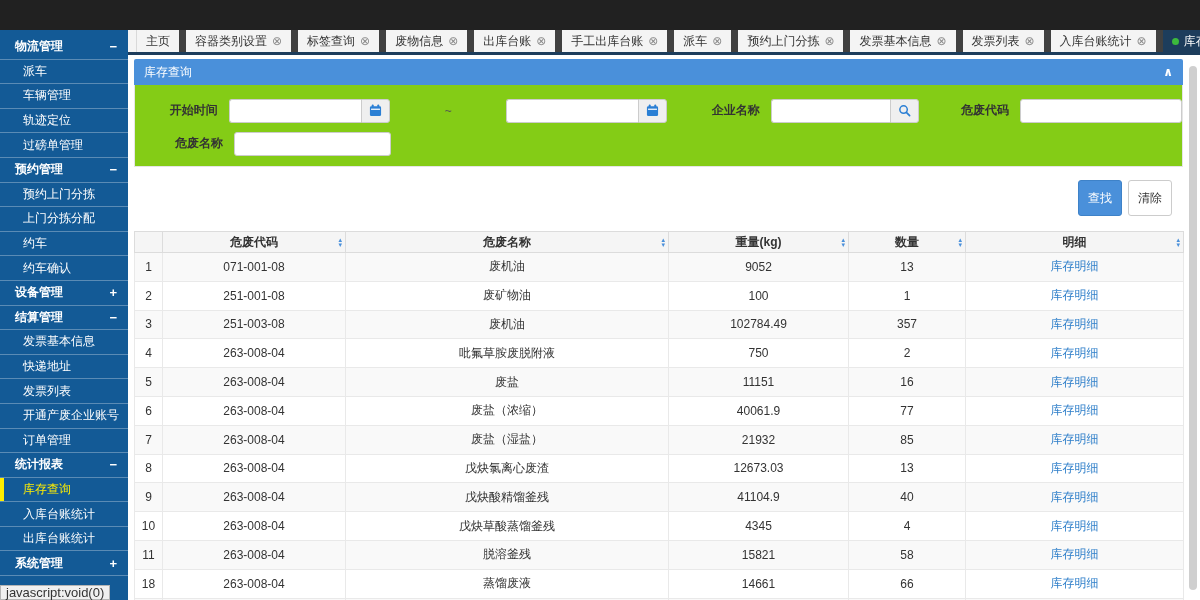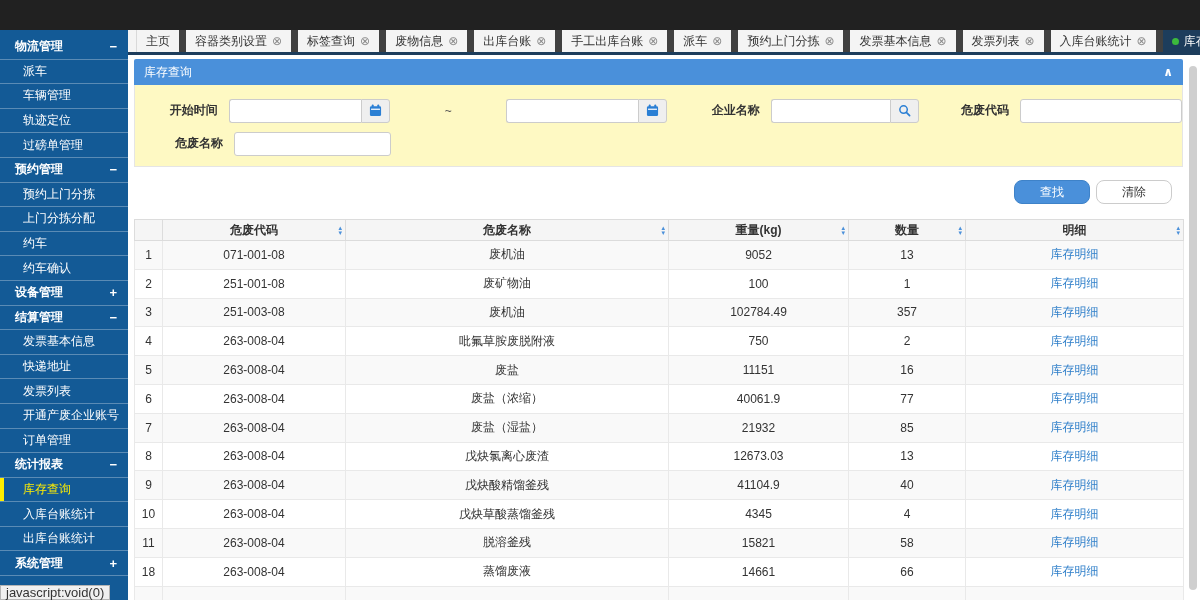--- a/index.html
+++ b/index.html
@@ -34,36 +34,36 @@
   .close{font-size:12px;color:#8a8a8a;line-height:1}
   .close::before{content:"⊗"}
   .tab.active .close{color:#e8e8e8}
   .dot{width:7px;height:7px;border-radius:50%;background:var(--green)}
 
   .panel{margin:4px 17px 0 6px}
   .panel-header{height:26px;background:var(--accent);color:#fff;display:flex;align-items:center;
                 justify-content:space-between;padding:0 10px;border-radius:2px 2px 0 0}
   .collapse{font-weight:bold;font-size:12px;cursor:pointer}
   .collapse::before{content:"∧"}
-  .panel-body{background:#fef9c3;border:1px solid #e5e5e5;border-top:none;padding:9px 0 6px}
+  .panel-body{background:#84cc16;border:1px solid #e5e5e5;border-top:none;padding:9px 0 6px}
   .form-row{display:flex;align-items:center;height:33px}
   .f-label{font-weight:bold;text-align:right;padding-right:11px}
   .lab1{width:99px}.lab2{width:109px}.lab3{width:107px}
   .tilde{width:124px;text-align:center;color:#555}
   .ig{display:flex;height:24px}
   .ig input,.solo{border:1px solid #ccc;height:24px;padding:0 6px;font-size:12px;outline:none;background:#fff}
   .ig input{border-radius:3px 0 0 3px;border-right:none}
   .in-cal{width:132px}.in-co{width:119px}
   .solo{border-radius:3px}
   .in-code{width:162px}.in-name{width:157px}
   .ig-btn{width:29px;background:#efefef;border:1px solid #ccc;border-radius:0 3px 3px 0;
           display:flex;align-items:center;justify-content:center;cursor:pointer;padding:0}
 
   .actions{display:flex;justify-content:flex-end;gap:6px;margin:13px 17px 0 6px;padding-right:11px}
-  .btn{height:24px;padding:0 25px;font-size:12px;border-radius:8px;cursor:pointer}
+  .btn{height:36px;padding:0 9px;font-size:12px;border-radius:3px;cursor:pointer}
   .btn-primary{background:var(--accent);color:#fff;border:1px solid #3e82c8}
   .btn-default{background:#fff;color:#333;border:1px solid #ccc}
 
   .table-wrap{margin:15px 17px 0 6px}
   table{border-collapse:collapse;width:1049px;table-layout:fixed}
   th{background:#f5f5f5;border:1px solid #dcdcdc;height:21px;font-weight:bold;text-align:center;position:relative;padding:0}
   td{border:1px solid #e9e9e9;height:28.8px;text-align:center;overflow:hidden;white-space:nowrap}
   tbody tr:nth-child(odd){background:#f9f9f9}
   .sort{position:absolute;right:3px;top:50%;transform:translateY(-50%);display:flex;flex-direction:column;
         color:var(--accent);font-size:7px;line-height:5px}

